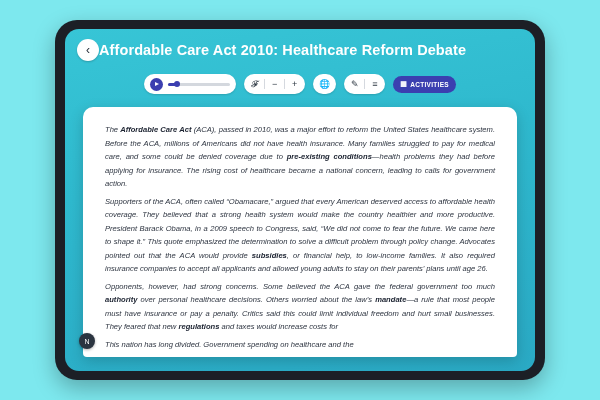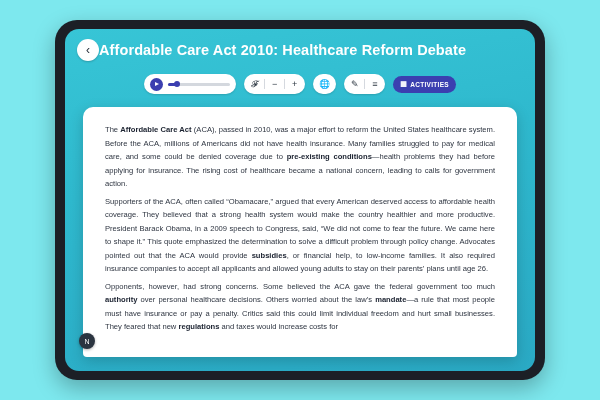--- a/index.html
+++ b/index.html
@@ -169,20 +169,21 @@
     padding: 16px 22px 6px 22px;
     height: 100%;
     overflow: hidden;
   }
   .sheet p {
     color: #2d3440;
     font-size: 7.6px;
     line-height: 1.78;
     text-align: justify;
     margin-bottom: 4px;
+    font-style: italic;
   }
   .sheet p b { font-weight: bold; color: #1b2230; }
 
   
   .mini-avatar {
     position: absolute;
     left: 14px; bottom: 22px;
     width: 16px; height: 16px;
     border-radius: 50%;
     background: #2b3440;
@@ -241,20 +242,21 @@
           <span>ACTIVITIES</span>
         </div>
 
       </div>
 
       <div class="sheet-wrap">
         <div class="sheet">
           <p>The <b>Affordable Care Act</b> (ACA), passed in 2010, was a major effort to reform the United States healthcare system. Before the ACA, millions of Americans did not have health insurance. Many families struggled to pay for medical care, and some could be denied coverage due to <b>pre-existing conditions</b>—health problems they had before applying for insurance. The rising cost of healthcare became a national concern, leading to calls for government action.</p>
           <p>Supporters of the ACA, often called “Obamacare,” argued that every American deserved access to affordable health coverage. They believed that a strong health system would make the country healthier and more productive. President Barack Obama, in a 2009 speech to Congress, said, “We did not come to fear the future. We came here to shape it.” This quote emphasized the determination to solve a difficult problem through policy change. Advocates pointed out that the ACA would provide <b>subsidies</b>, or financial help, to low-income families. It also required insurance companies to accept all applicants and allowed young adults to stay on their parents’ plans until age 26.</p>
           <p>Opponents, however, had strong concerns. Some believed the ACA gave the federal government too much <b>authority</b> over personal healthcare decisions. Others worried about the law’s <b>mandate</b>—a rule that most people must have insurance or pay a penalty. Critics said this could limit individual freedom and hurt small businesses. They feared that new <b>regulations</b> and taxes would increase costs for</p>
+          <p>This nation has long divided. Government spending on healthcare and the</p>
         </div>
       </div>
 
       <div class="mini-avatar">
         <span>N</span>
       </div>
 
     </div>
   </div>
 </div>

